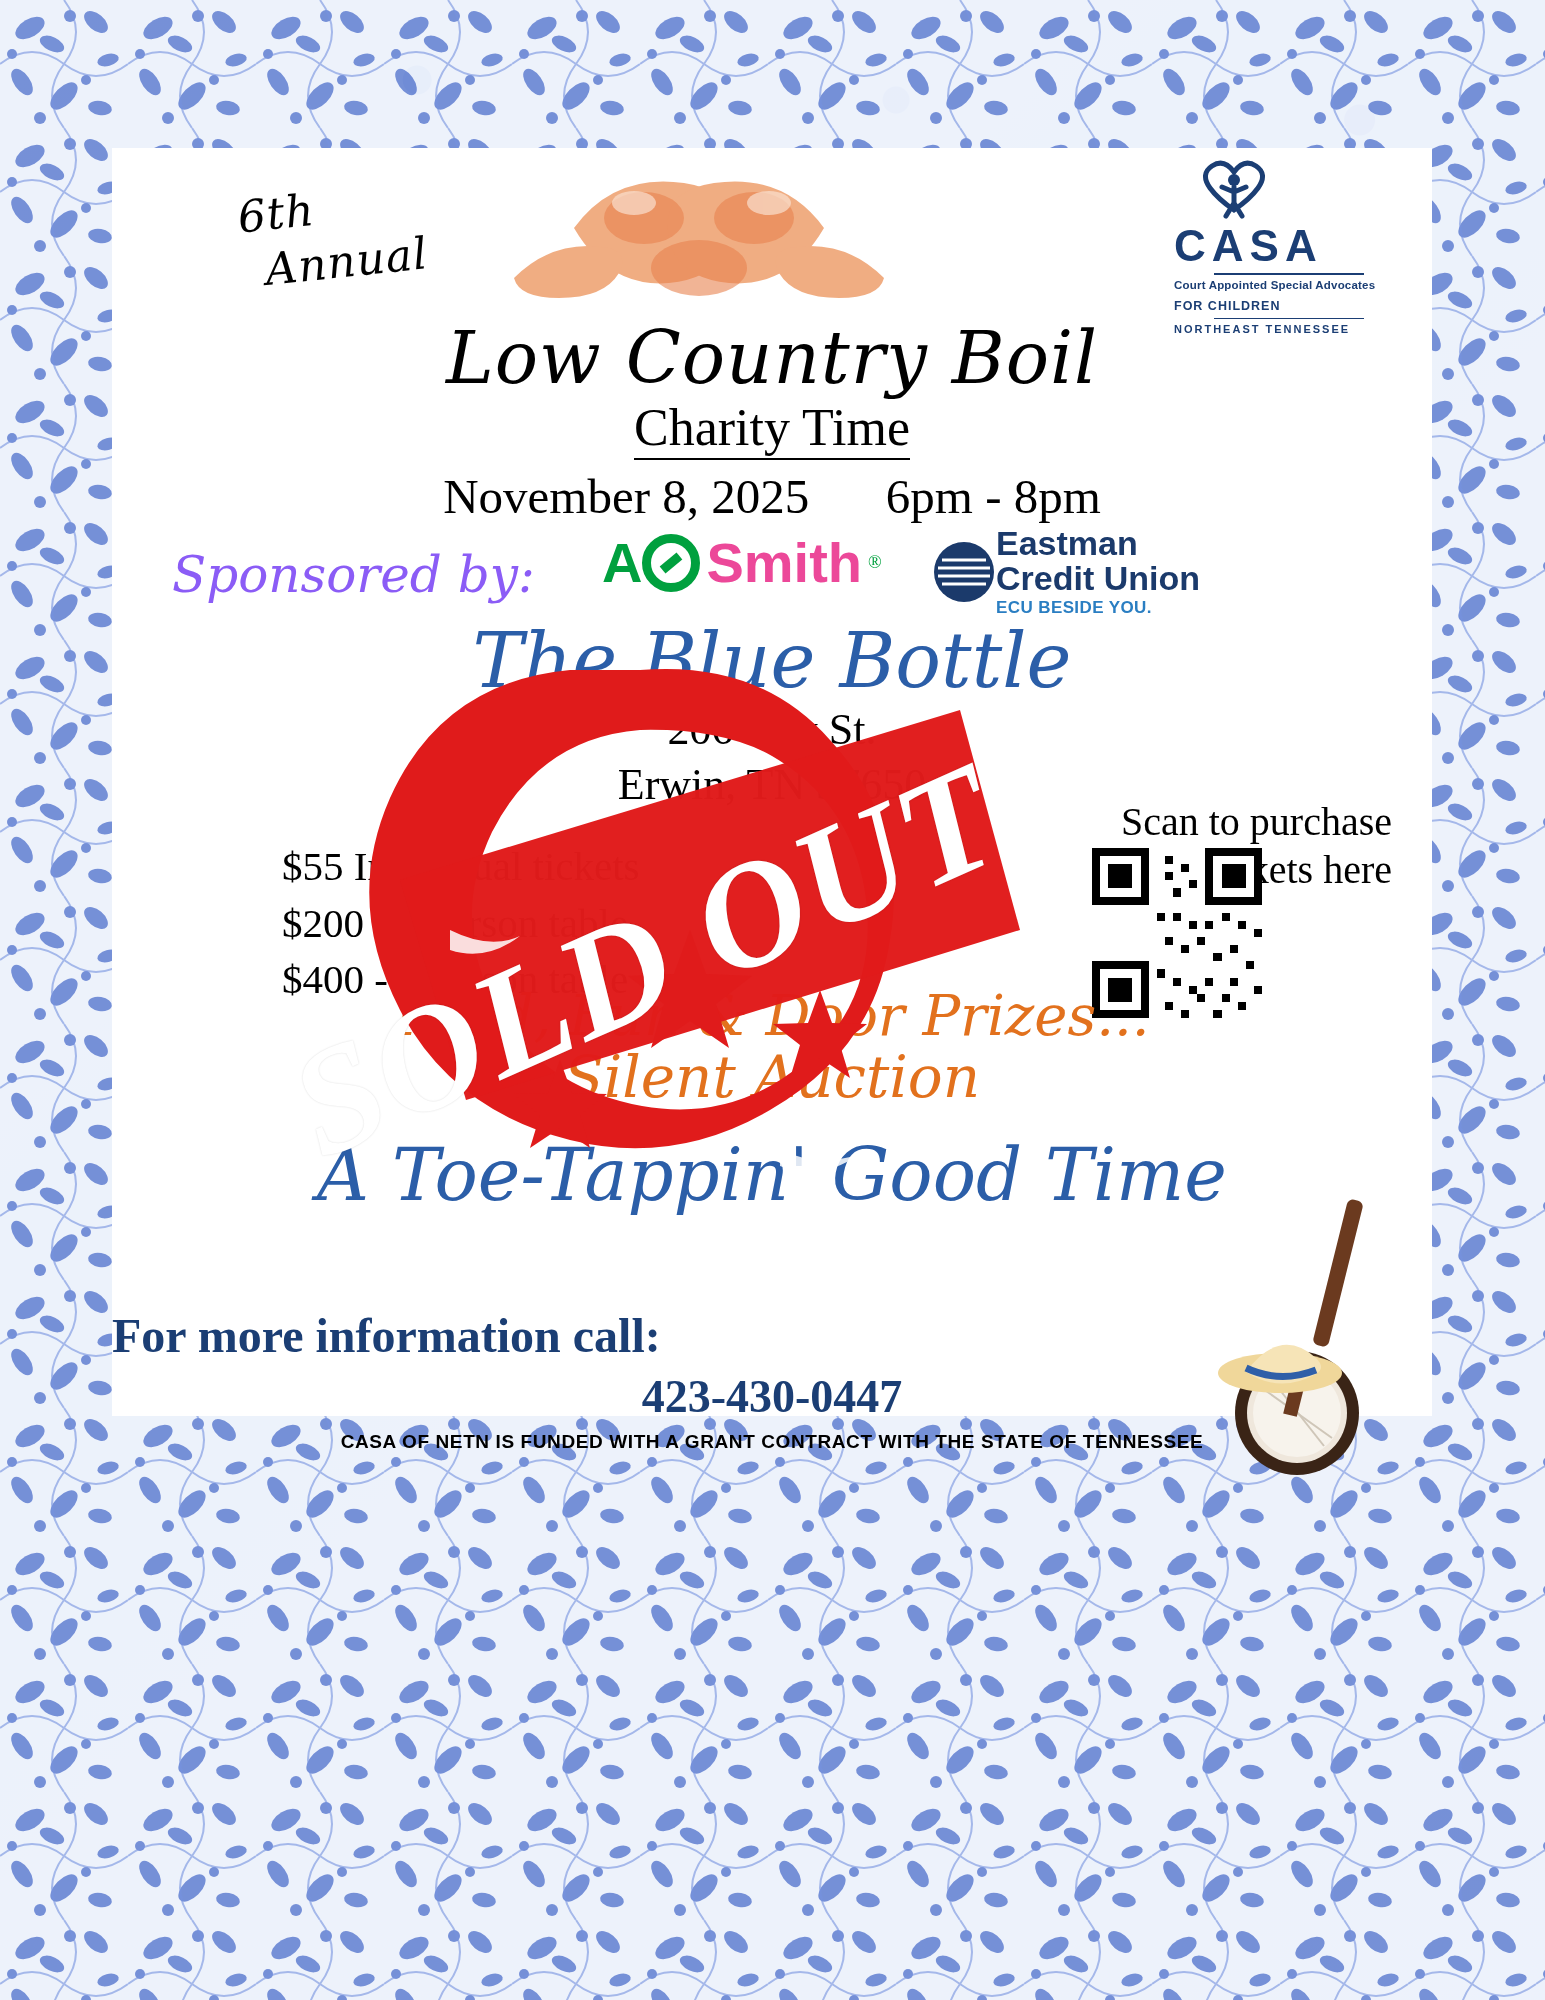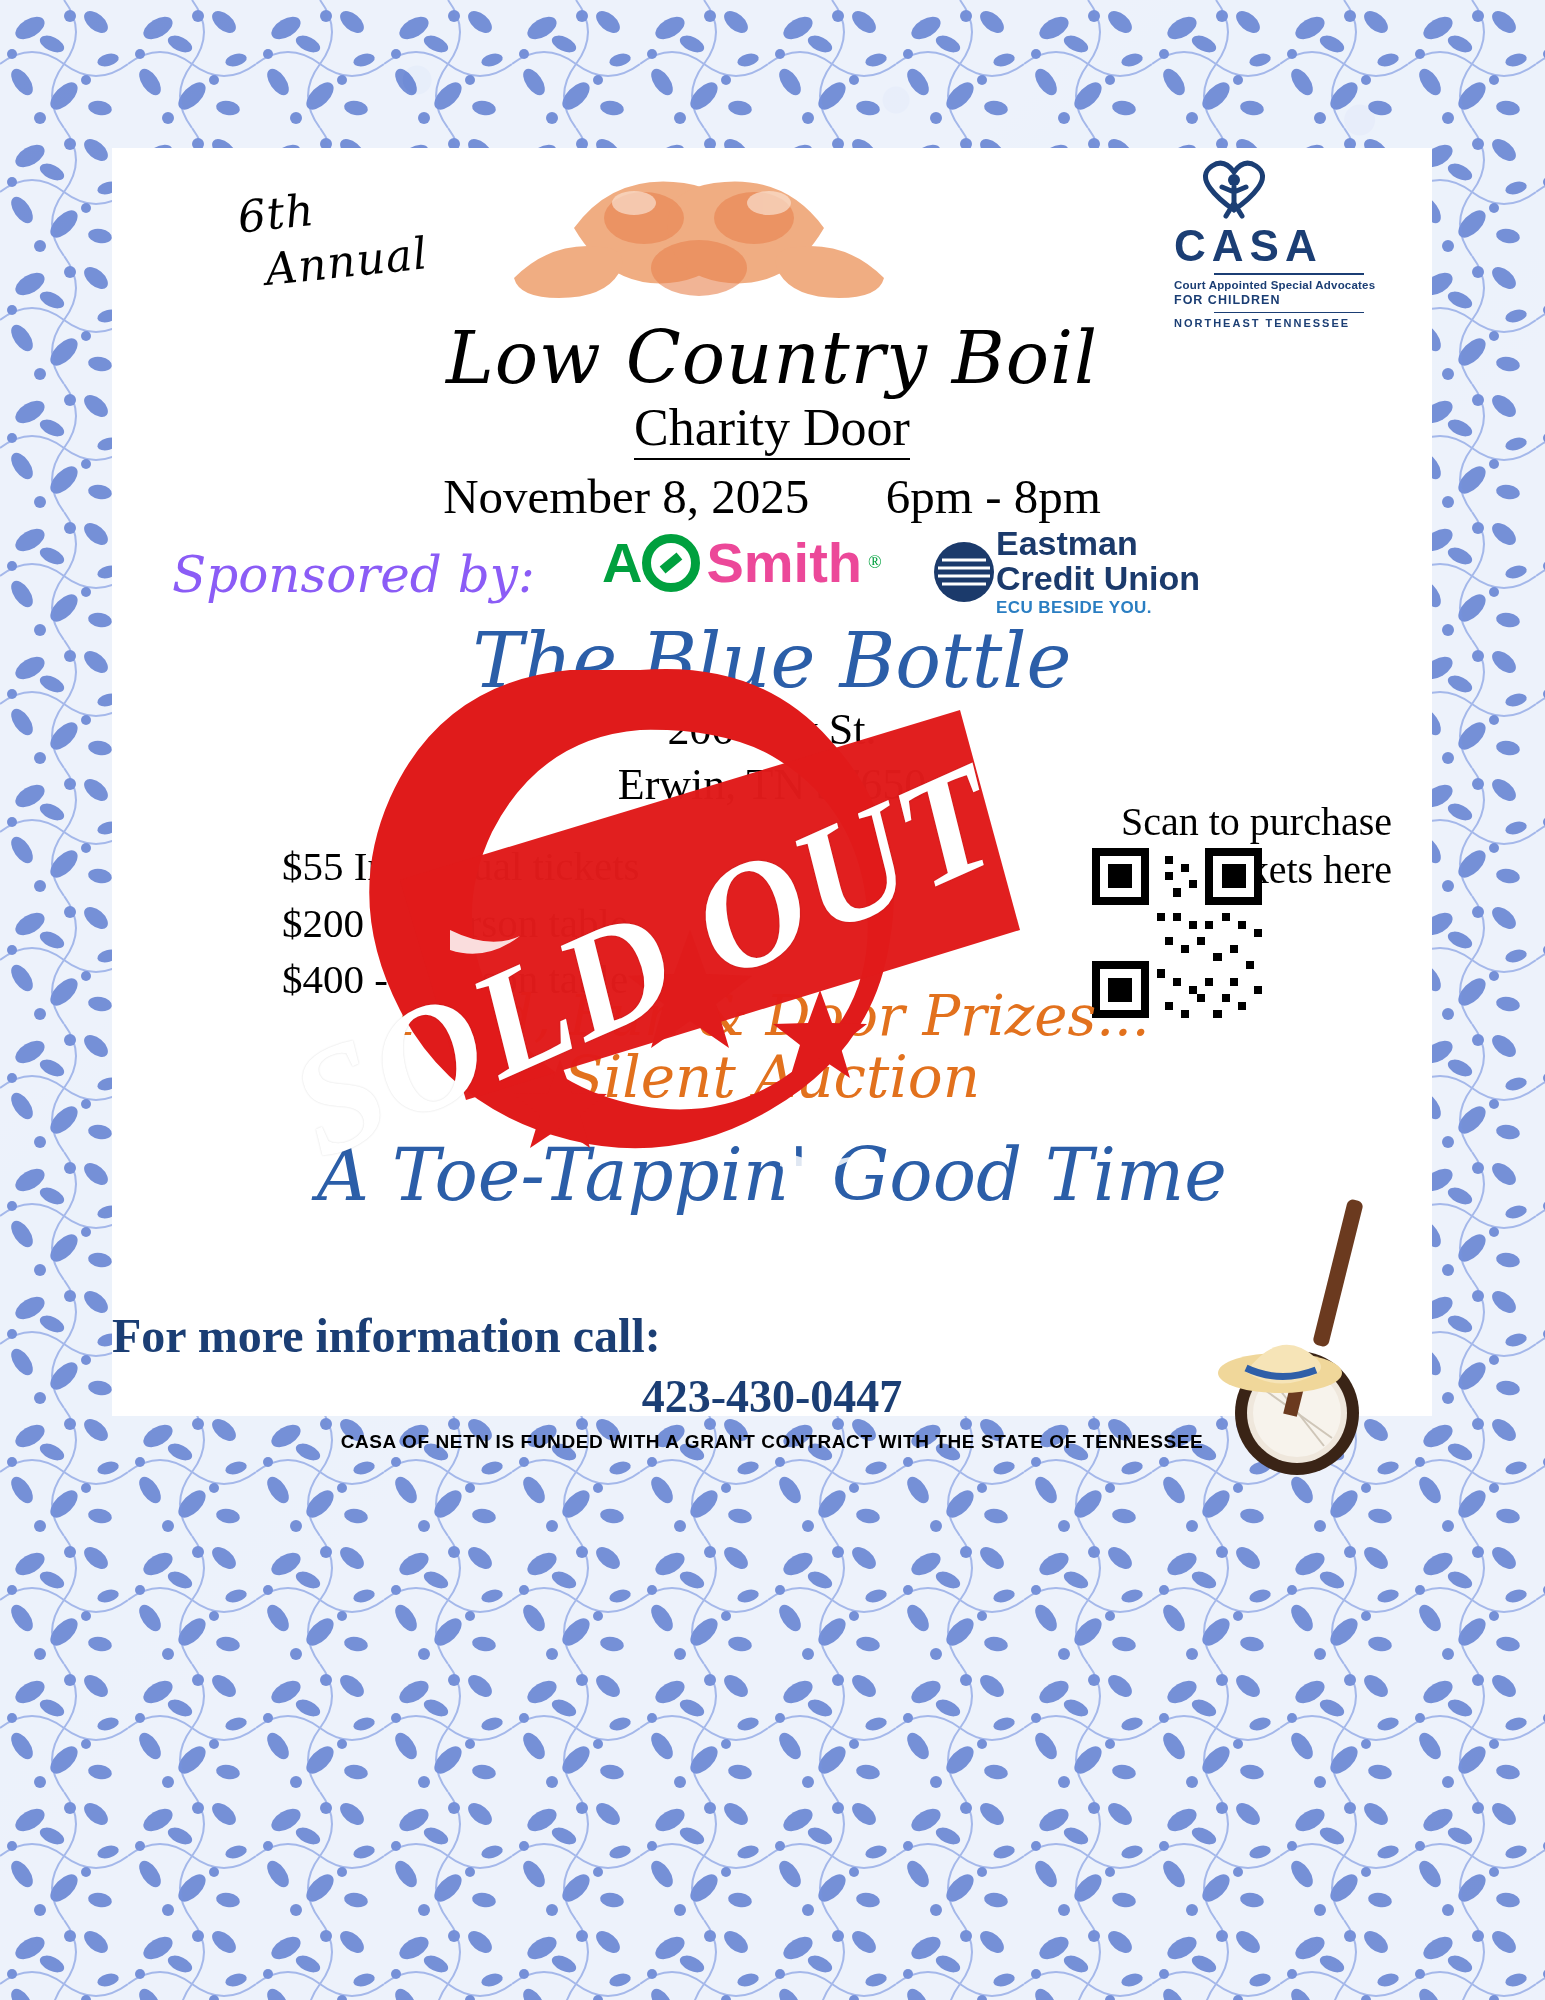--- a/index.html
+++ b/index.html
@@ -104,21 +104,21 @@
     color: #1b3e74;
     letter-spacing: .2px;
     margin-top: 3px;
   }
   .casa-sub2 {
     font-family: "Liberation Sans", sans-serif;
     font-size: 12.5px;
     font-weight: bold;
     color: #1b3e74;
     letter-spacing: 1px;
-    margin-top: 2px;
+    margin-top: 8px;
   }
   .casa-rule {
     width: 150px;
     height: 1.5px;
     background: #1b3e74;
     margin: 5px auto 4px auto;
   }
   .casa-region {
     font-family: "Liberation Sans", sans-serif;
     font-size: 11px;
@@ -446,21 +446,21 @@
       <div class="casa-word">CASA</div>
       <div class="casa-rule"></div>
       <div class="casa-sub">Court Appointed Special Advocates</div>
       <div class="casa-sub2">FOR CHILDREN</div>
       <div class="casa-rule"></div>
       <div class="casa-region">NORTHEAST TENNESSEE</div>
     </div>
 
     <div class="title-script">Low Country Boil</div>
     <div class="title-sub">
-      <span>Charity Door</span>
+      <span>Charity Time</span>
     </div>
     <div class="date-line">
       <span>November 8, 2025</span>
       <span class="gap"></span>
       <span>6pm - 8pm</span>
     </div>
 
     <div class="sponsor-row">
       <div class="sponsored-by">Sponsored by:</div>
 

